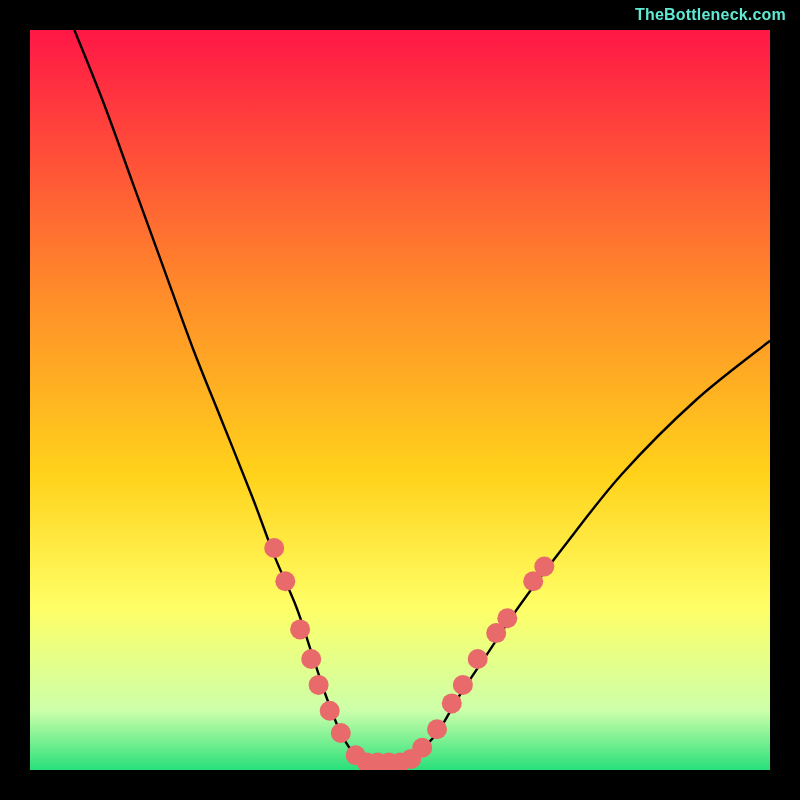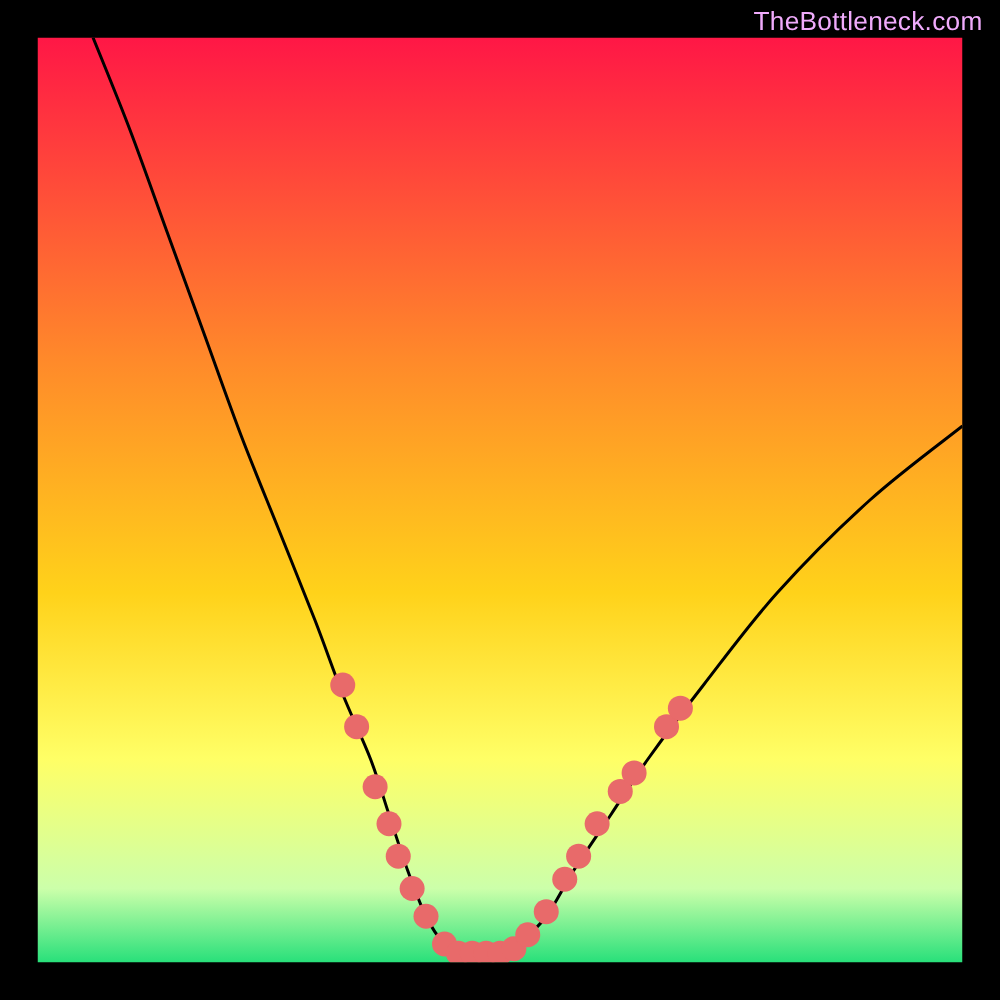--- a/index.html
+++ b/index.html
@@ -14,23 +14,23 @@
   .frame {
     position: relative;
     width: 800px;
     height: 800px;
     background: #000;
   }
   .watermark {
     position: absolute;
     top: 6px;
     right: 14px;
-    color: #f0abfc;
-    font-size: 21px;
-    font-weight: 400;
+    color: #5eead4;
+    font-size: 16px;
+    font-weight: 700;
     letter-spacing: 0.2px;
     z-index: 10;
   }
   svg {
     display: block;
   }
 </style>
 </head>
 <body>
 

